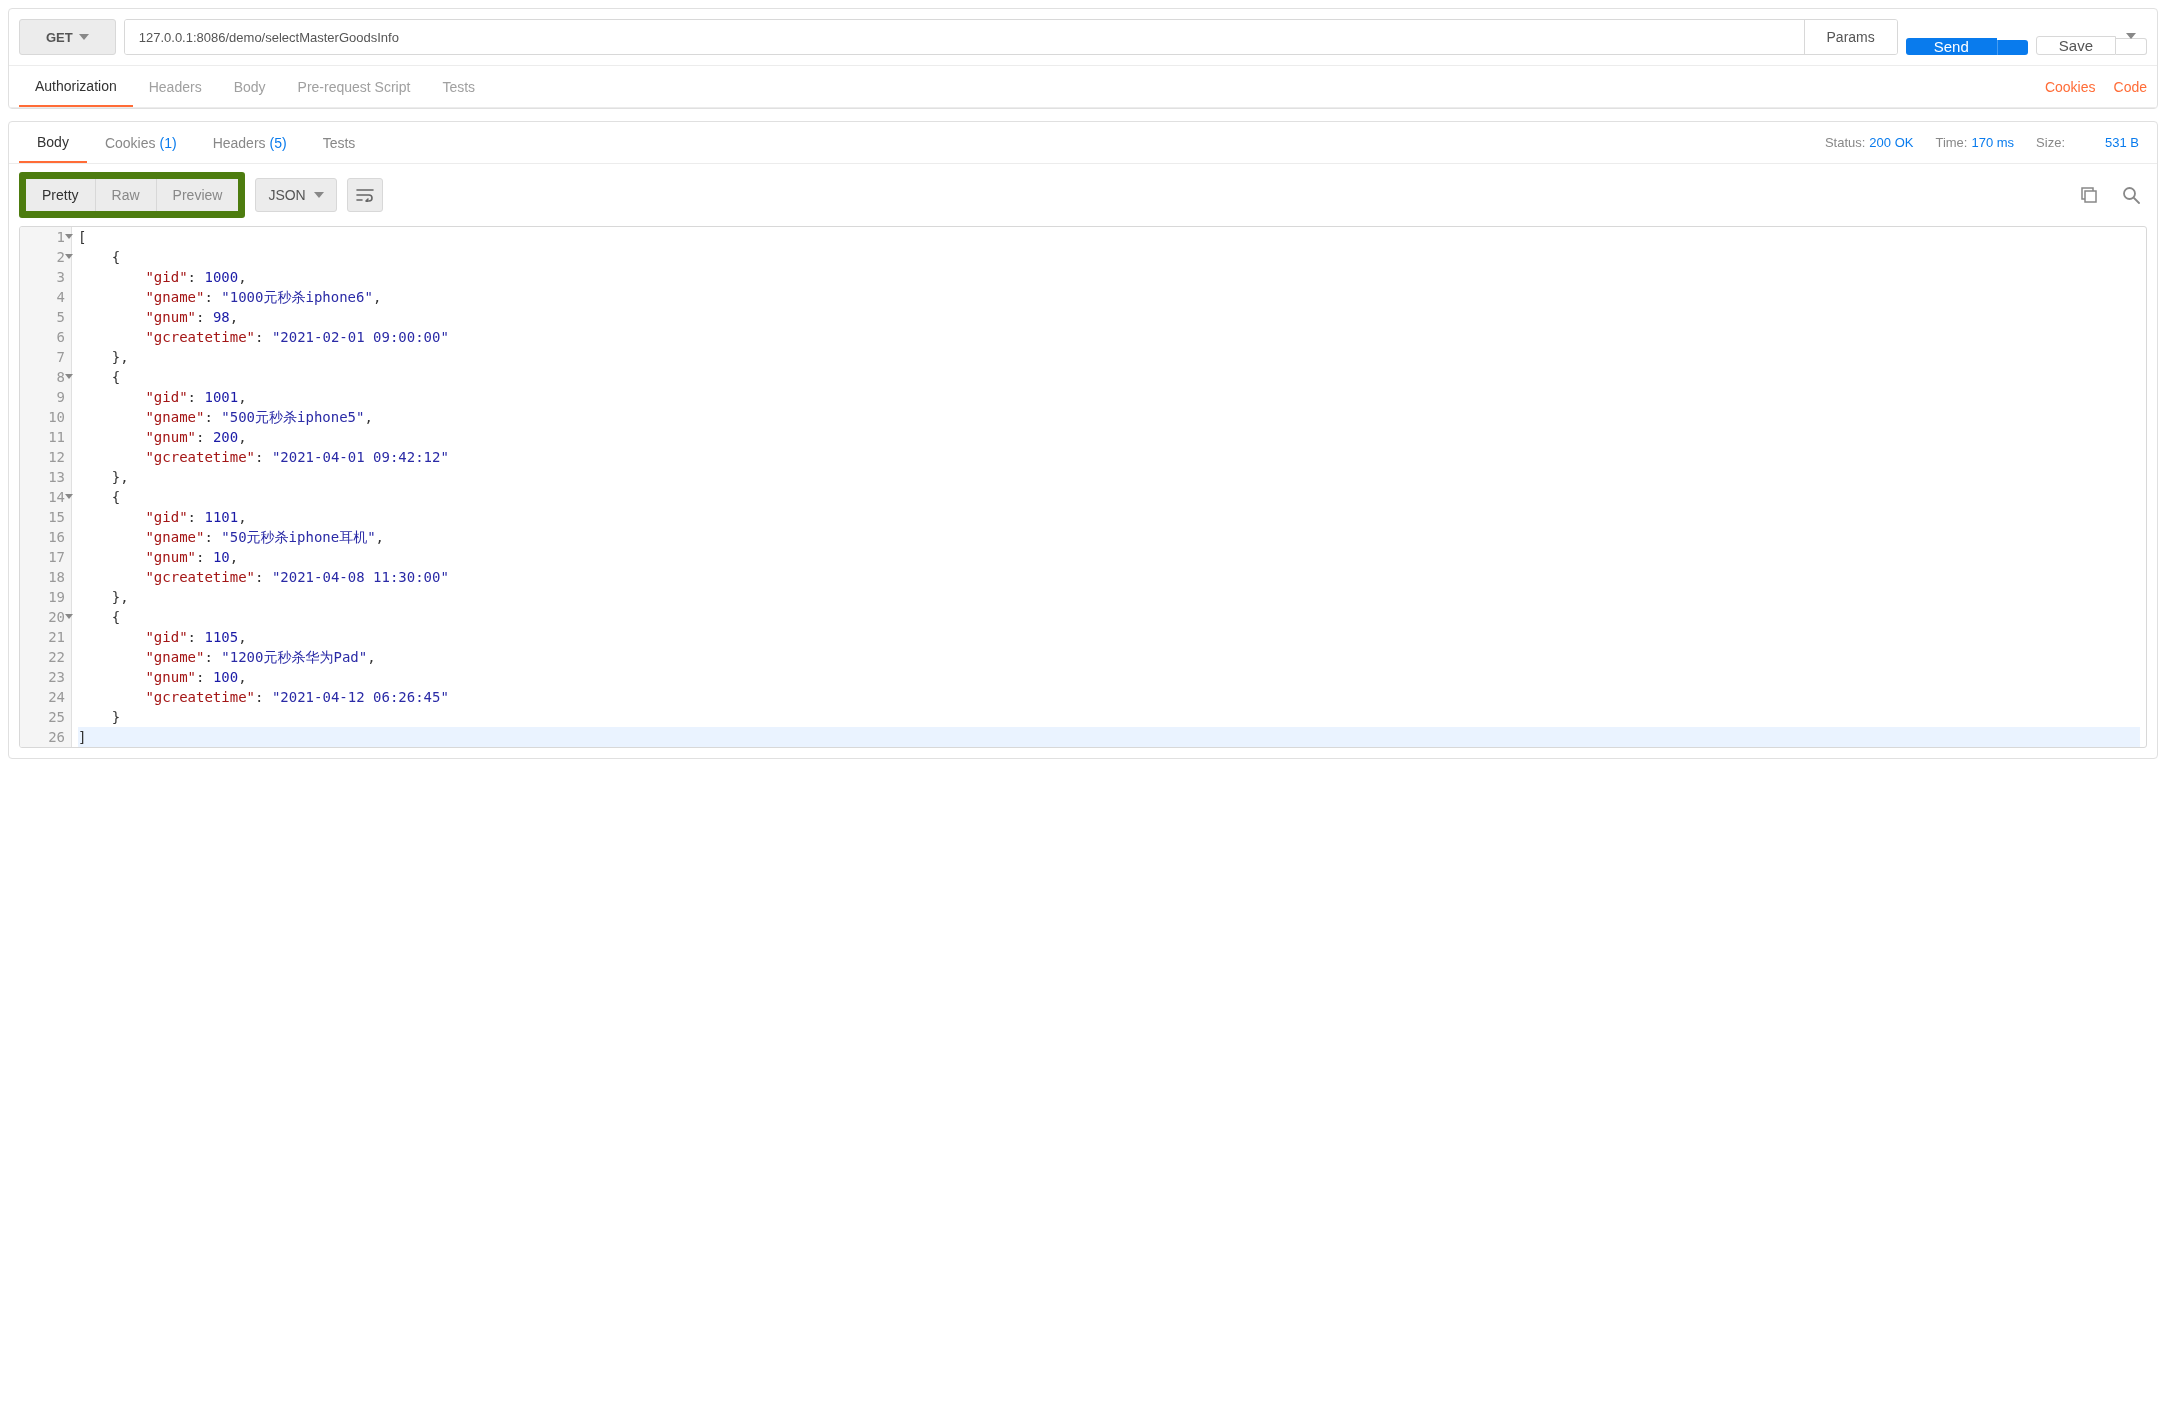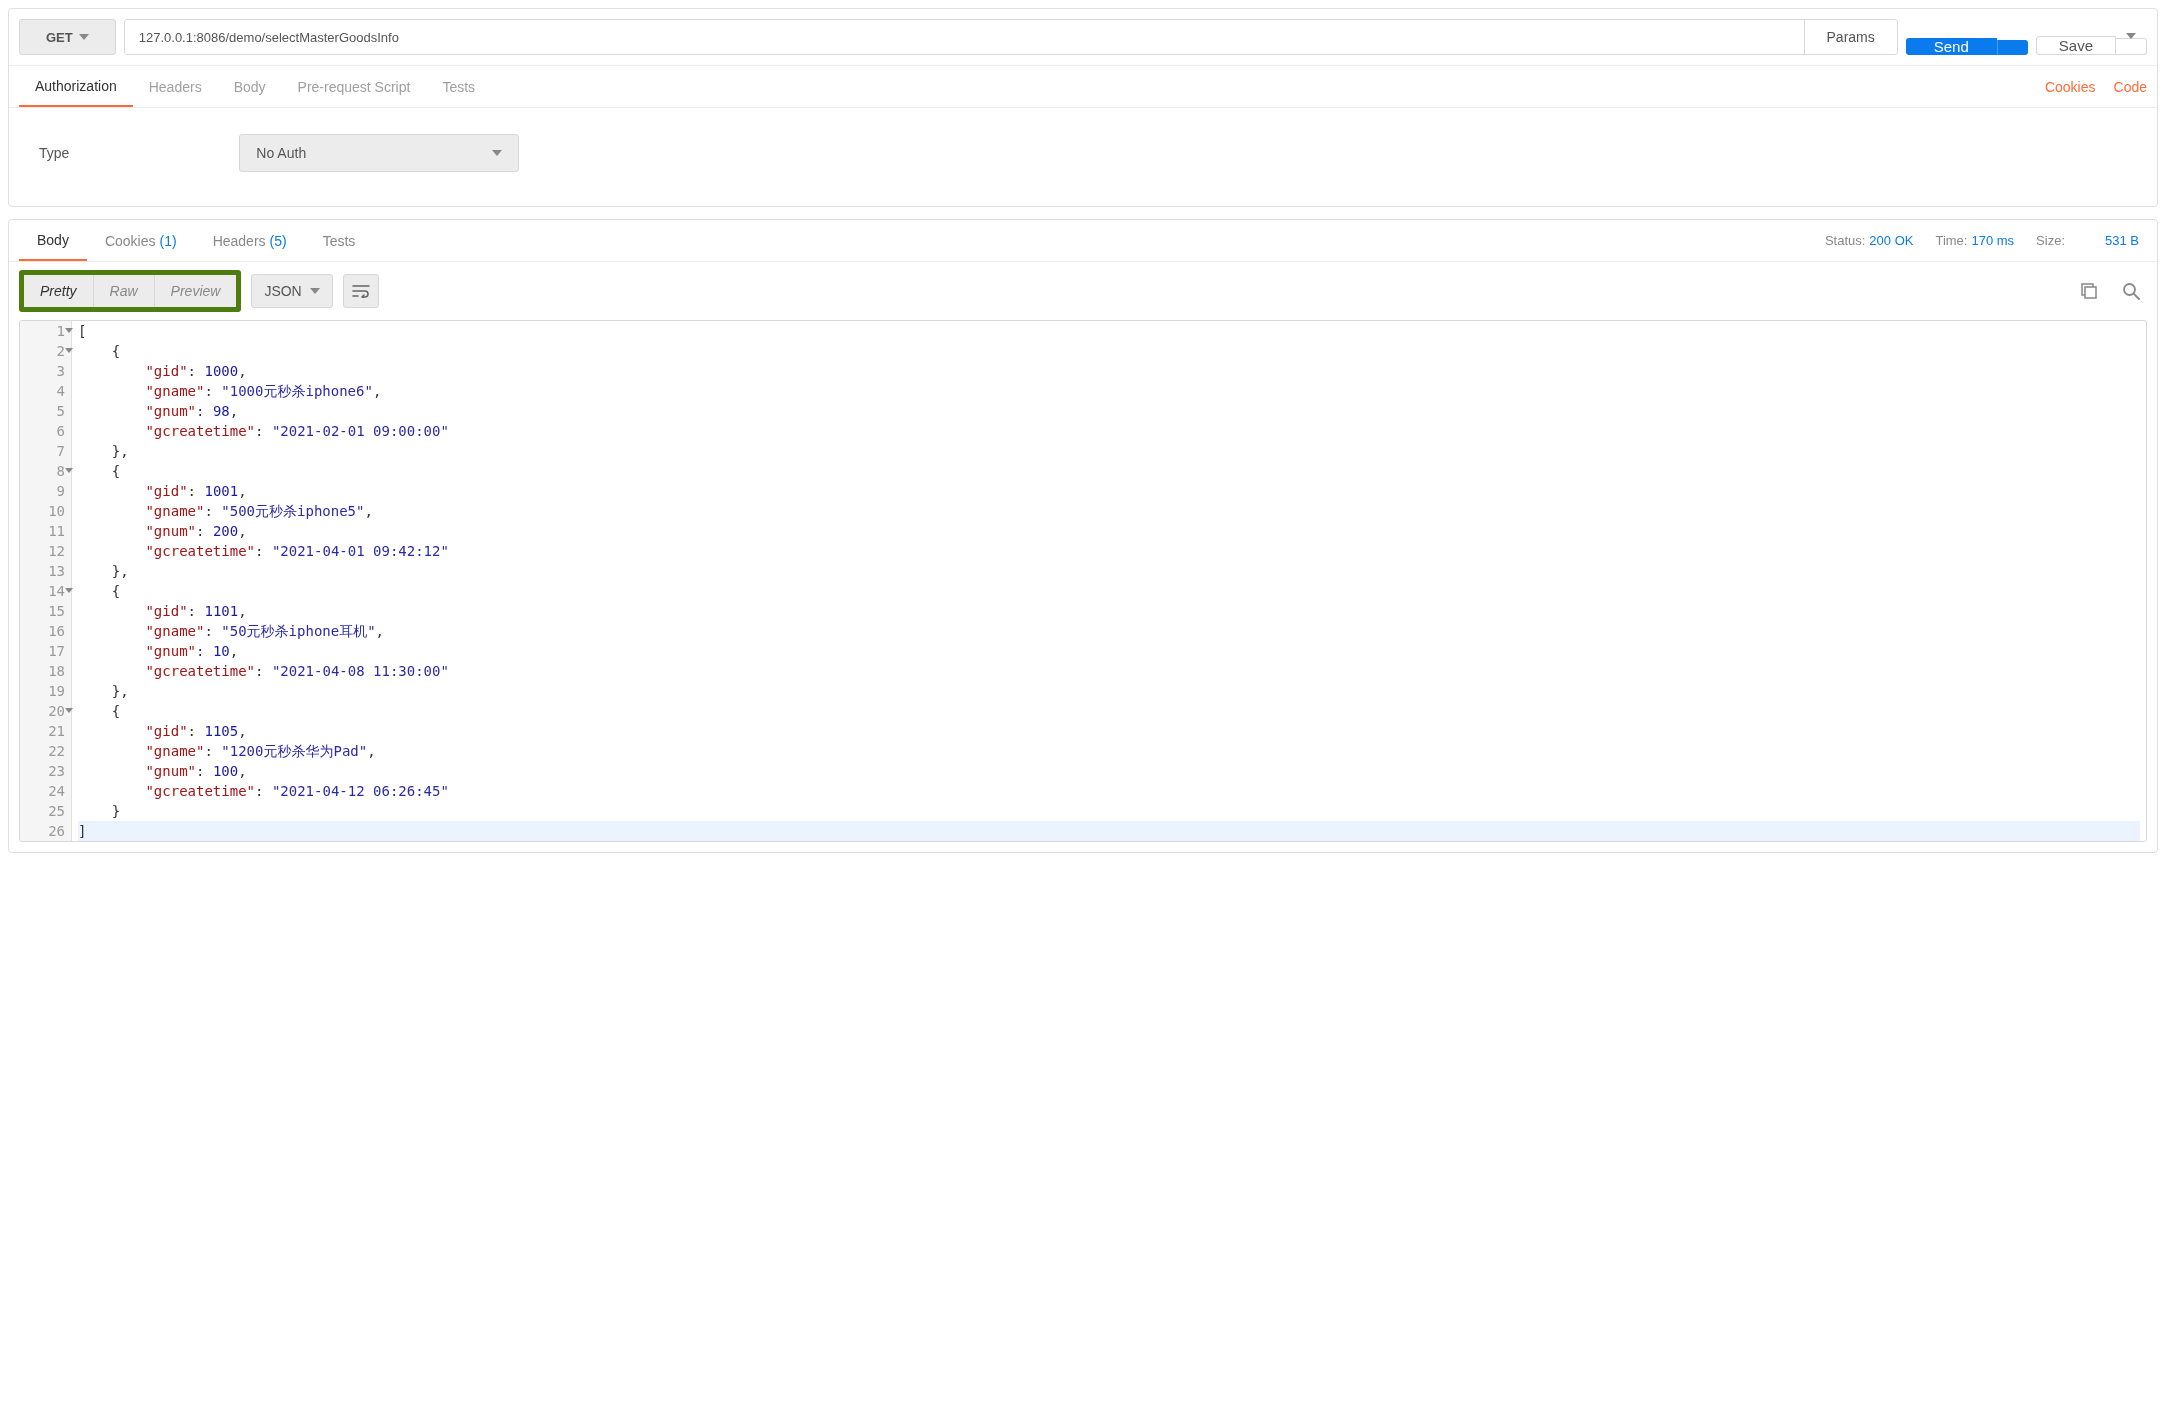--- a/index.html
+++ b/index.html
@@ -184,24 +184,23 @@
   
   .view-row {
     display: flex;
     align-items: center;
     padding: 8px 10px;
     gap: 10px;
   }
   .seg {
     display: flex;
     background: #ececec;
-    border: 5px solid #4d7c0f;
+    border: 7px solid #4d7c0f;
     border-radius: 3px;
     overflow: hidden;
-    font-style: italic;
   }
   .seg-item {
     padding: 8px 16px;
     color: #888;
     font-size: 14px;
     cursor: pointer;
   }
   .seg-item.active { color: #333; background: #ececec; }
   .seg-item + .seg-item { border-left: 1px solid #d8d8d8; }
   .fmt-select {
@@ -308,27 +307,20 @@
     <div class="tab active">Authorization</div>
     <div class="tab">Headers</div>
     <div class="tab">Body</div>
     <div class="tab">Pre-request Script</div>
     <div class="tab">Tests</div>
     <div class="tabs-spacer"></div>
     <span class="link-orange">Cookies</span>
     <span class="link-orange">Code</span>
   </div>
 
-  <div class="auth-body">
-    <span class="auth-label">Type</span>
-    <div class="select">
-      <span>No Auth</span>
-      <span class="chev-down"></span>
-    </div>
-  </div>
 </div>
 
 <div class="panel">
 
   <div class="resp-tabs-row">
     <div class="resp-tab active">Body</div>
     <div class="resp-tab">
       <span>Cookies</span>
       <span class="count-blue">(1)</span>
     </div>

